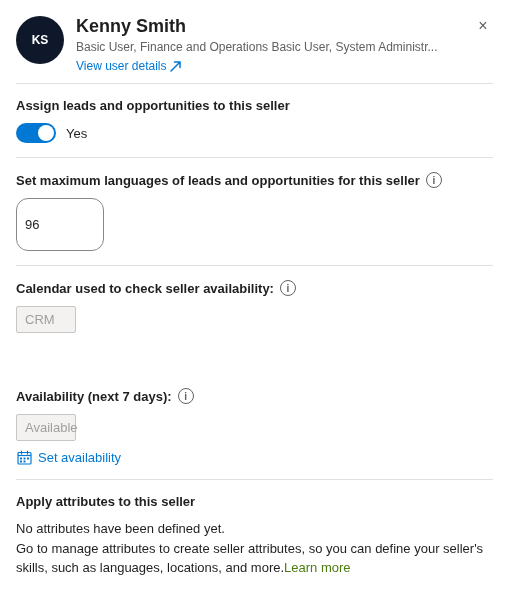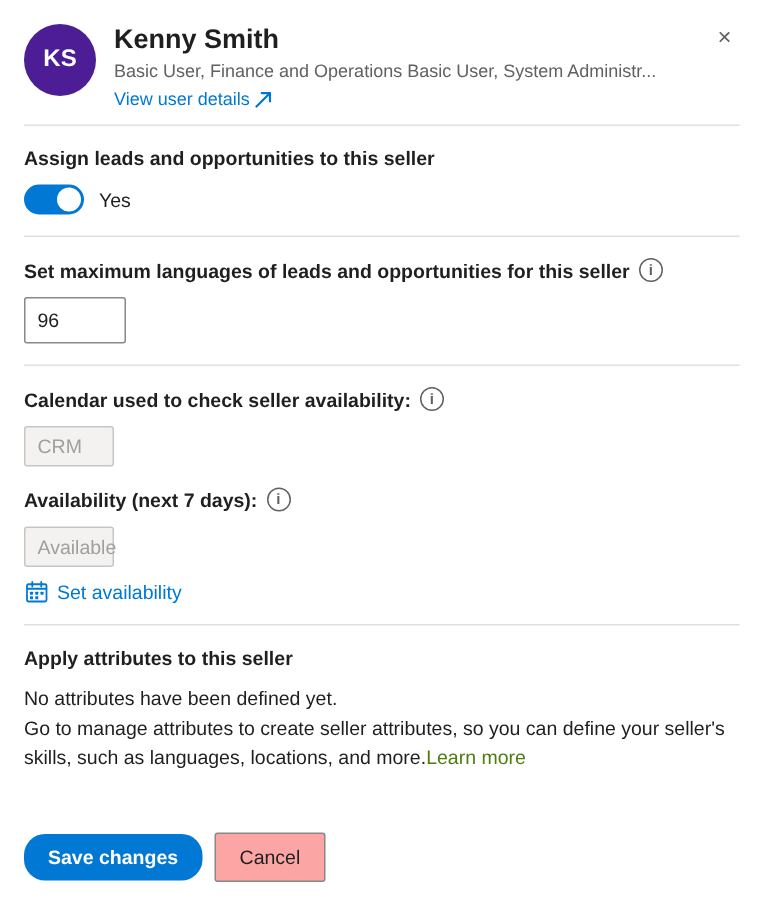--- a/index.html
+++ b/index.html
@@ -23,26 +23,26 @@
       display: flex;
       align-items: flex-start;
       padding: 16px 16px 10px 16px;
       gap: 12px;
       position: relative;
     }
     .avatar {
       width: 48px;
       height: 48px;
       border-radius: 50%;
-      background: #4c1d95;
+      background: #0f172a;
       color: #fff;
       display: flex;
       align-items: center;
       justify-content: center;
-      font-size: 16px;
+      font-size: 12px;
       font-weight: 600;
       flex-shrink: 0;
     }
     .user-info {
       flex: 1;
     }
     .user-name {
       font-size: 18px;
       font-weight: 600;
       color: #1f1f1f;
@@ -143,25 +143,25 @@
       right: 2px;
       transition: left 0.2s;
     }
     .toggle-label {
       font-size: 13px;
       color: #1f1f1f;
     }
     
     .text-input {
       border: 1px solid #8a8886;
-      border-radius: 2px;
-      padding: 7px 8px;
-      font-size: 13px;
-      color: #1f1f1f;
-      width: 68px;
+      border-radius: 12px;
+      padding: 18px 8px;
+      font-size: 13px;
+      color: #1f1f1f;
+      width: 88px;
       outline: none;
     }
     
     .input-disabled {
       background: #f3f2f1;
       border: 1px solid #c8c6c4;
       border-radius: 2px;
       padding: 5px 8px;
       font-size: 13px;
       color: #a19f9d;
@@ -272,21 +272,21 @@
   <div class="divider"></div>
 
   <div class="section">
     <div class="section-label">
       <span>Calendar used to check seller availability:</span>
       <span class="info-icon">i</span>
     </div>
     <div class="input-disabled">CRM</div>
   </div>
 
-  <div class="section" style="padding-top:0;">
+  <div class="section" style="padding-top:0;margin-top:41px;">
     <div class="section-label">
       <span>Availability (next 7 days):</span>
       <span class="info-icon">i</span>
     </div>
     <div class="input-disabled">Available</div>
     <div class="set-availability">
       <span class="calendar-icon">
         <svg width="15" height="15" viewBox="0 0 15 15" fill="none">
           <rect x="1" y="2.5" width="13" height="11.5" rx="1" stroke="#0078d4" stroke-width="1.2"></rect>
           <line x1="1" y1="5.5" x2="14" y2="5.5" stroke="#0078d4" stroke-width="1.2"></line>

